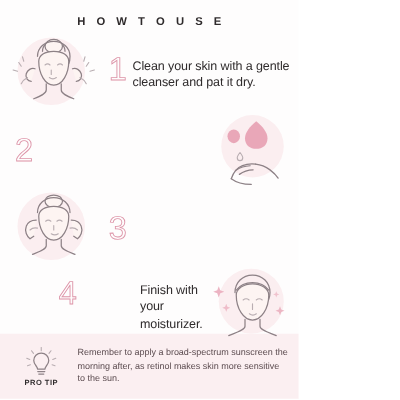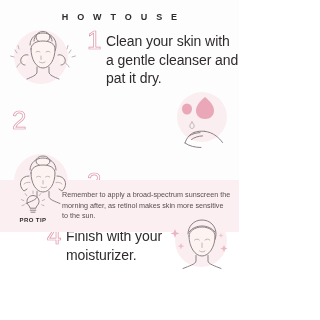--- a/index.html
+++ b/index.html
@@ -3,21 +3,21 @@
 <meta charset="utf-8">
 <style>
   html,body{margin:0;padding:0;}
   body{
     width:239px;height:320px;
     background:#ffffff;
     font-family:"Liberation Sans",sans-serif;
     overflow:hidden;
     position:relative;
   }
-  .page{width:239px;height:232px;position:relative;background:#fefdfd;}
+  .page{width:239px;height:319px;position:relative;background:#fefdfd;}
 
   
   .header{
     text-align:center;
     font-size:9px;
     font-weight:bold;
     letter-spacing:3.2px;
     color:#2f2b2c;
     padding-top:12px;
     padding-left:3px;
@@ -65,31 +65,31 @@
     font-family:"Liberation Sans",sans-serif;
     font-weight:400;
     -webkit-text-stroke:0.7px #dd94a8;
     color:transparent;
     flex:0 0 auto;
     width:19px;
     text-align:left;
     margin-top:-1px;
   }
   .txt{
-    font-size:14px;
+    font-size:10px;
     line-height:1.33;
     color:#2f2b2c;
     letter-spacing:-0.08px;
     padding-top:2px;
   }
   .step1 .body{padding-left:1px;}
   .step2 .body{padding-left:12px;}
   .step3 .body{padding-left:1px;}
   .step4 .body{padding-left:47px;}
-  .step4 .txt{padding-right:2px;}
+  .step4 .txt{padding-right:2px;margin-left:46px;}
 
   
   .protip{
     position:absolute;
     left:0;bottom:0;
     width:239px;
     height:52px;
     background:#fbeff1;
     display:flex;
     align-items:center;

